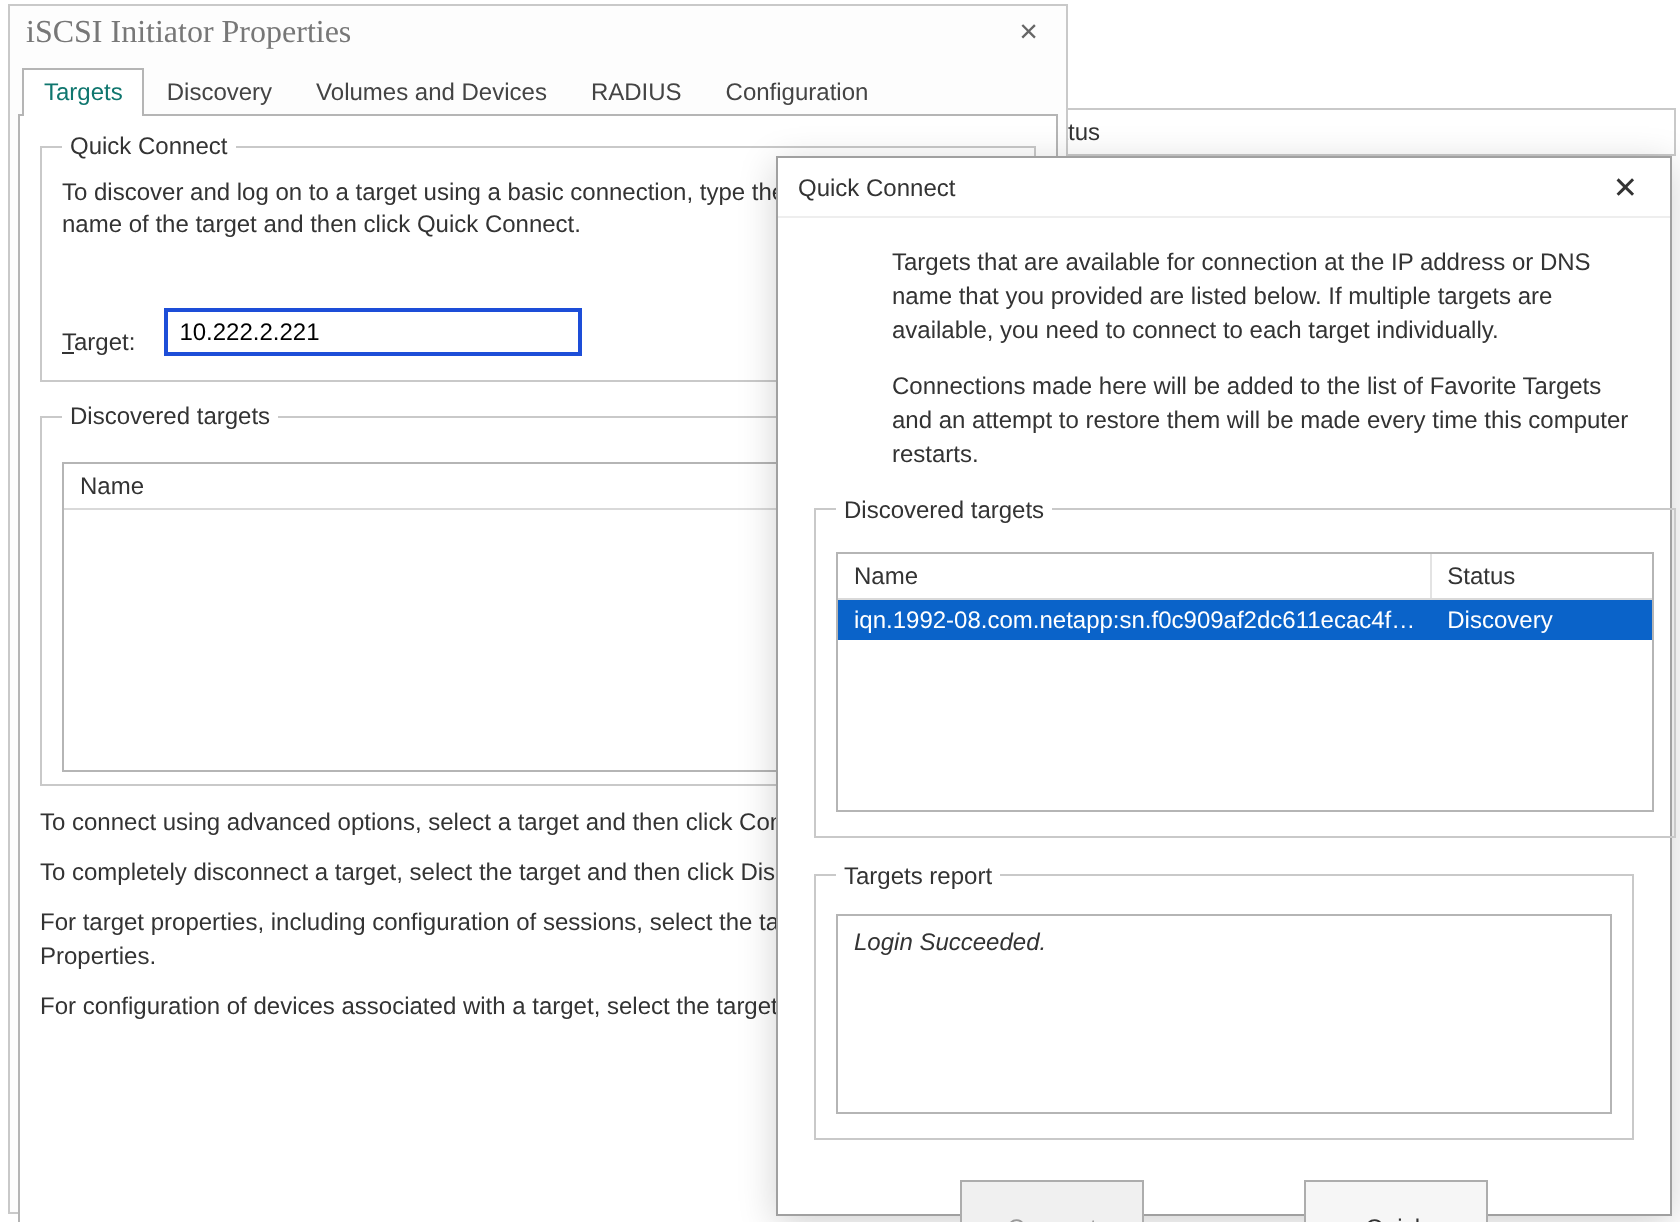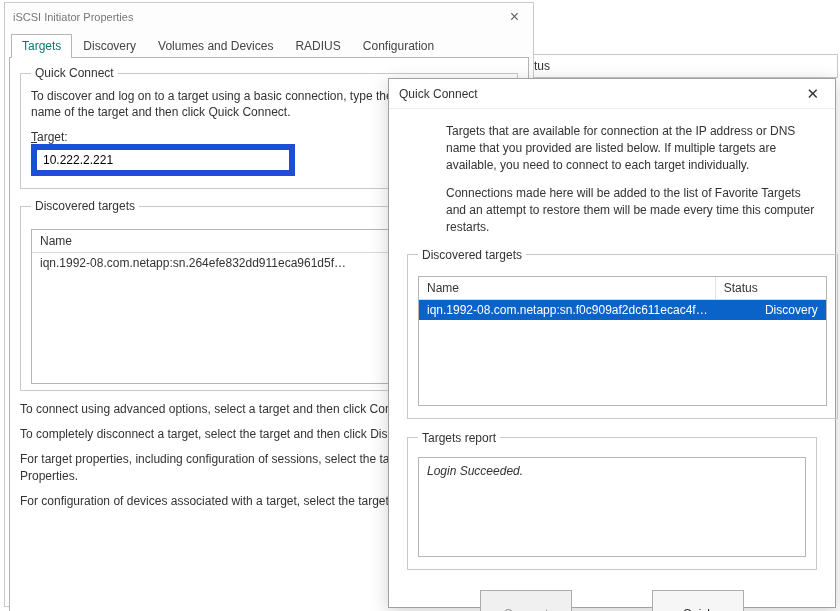--- a/index.html
+++ b/index.html
@@ -29,21 +29,22 @@
   }
   .back-titlebar {
     height: 28px;
     display: flex;
     align-items: center;
     justify-content: space-between;
     padding: 0 8px;
     color: #777;
   }
   .back-title {
-    font-size: 11px;
+    font-size: 16px;
+    font-family: Liberation Serif, serif;
   }
   .back-close {
     font-size: 16px;
     color: #666;
     cursor: pointer;
     padding: 0 6px;
   }
   .tabstrip {
     display: flex;
     align-items: flex-end;
@@ -81,35 +82,36 @@
   fieldset.group > legend {
     padding: 0 4px;
     color: #333;
   }
   .qc-text {
     color: #333;
     line-height: 1.35;
   }
   .target-row {
     display: flex;
-    align-items: flex-start;
+    align-items: flex-end;
     margin-top: 10px;
-    flex-direction: column;
+    gap: 14px;
   }
   .target-label {
     color: #333;
   }
   .target-label .u { text-decoration: underline; }
   .target-input {
-    border: 6px solid #1d4ed8;
+    border: 2px solid #1d4ed8;
     padding: 3px 6px;
-    width: 264px;
+    width: 209px;
     font-family: inherit;
     font-size: 12px;
     background: #fff;
+    margin-top: 24px;
   }
   
   .list-box {
     border: 1px solid #b5b5b5;
     height: 155px;
     margin-top: 8px;
     background: #fff;
     overflow: hidden;
   }
   .list-header {
@@ -209,21 +211,20 @@
     border-right: 1px solid #e3e3e3;
   }
   .front-list-header .col:last-child { border-right: none; }
   .front-row {
     display: flex;
     color: #333;
   }
   .front-row.selected {
     background: #0a63c9;
     color: #fff;
-    text-align: right;
   }
   .front-row .cell {
     padding: 3px 8px;
     white-space: nowrap;
     overflow: hidden;
   }
   .fcol-name { flex: 1 1 auto; min-width: 0; }
   .fcol-status { width: 110px; flex: none; }
   .progress-box {
     border: 1px solid #b5b5b5;
@@ -288,24 +289,20 @@
         <input class="target-input" type="text" value="10.222.2.221" style="">
       </div>
     </fieldset>
 
     <fieldset class="group" style="padding-bottom:6px;">
       <legend>Discovered targets</legend>
       <div class="list-box">
         <div class="list-header">
           <div class="col col-name">Name</div>
           <div class="col col-status">Sta</div>
-        </div>
-        <div class="list-row">
-          <div class="cell col-name">iqn.1992-08.com.netapp:sn.264efe832dd911eca961d5f…</div>
-          <div class="cell col-status">Con</div>
         </div>
       </div>
     </fieldset>
 
     <p class="instr">To connect using advanced options, select a target and then click Connect.</p>
     <p class="instr">To completely disconnect a target, select the target and then click Disconnect.</p>
     <p class="instr">For target properties, including configuration of sessions, select the target and click Properties.</p>
     <p class="instr">For configuration of devices associated with a target, select the target and then click Devices.</p>
   </div>
 </div>

